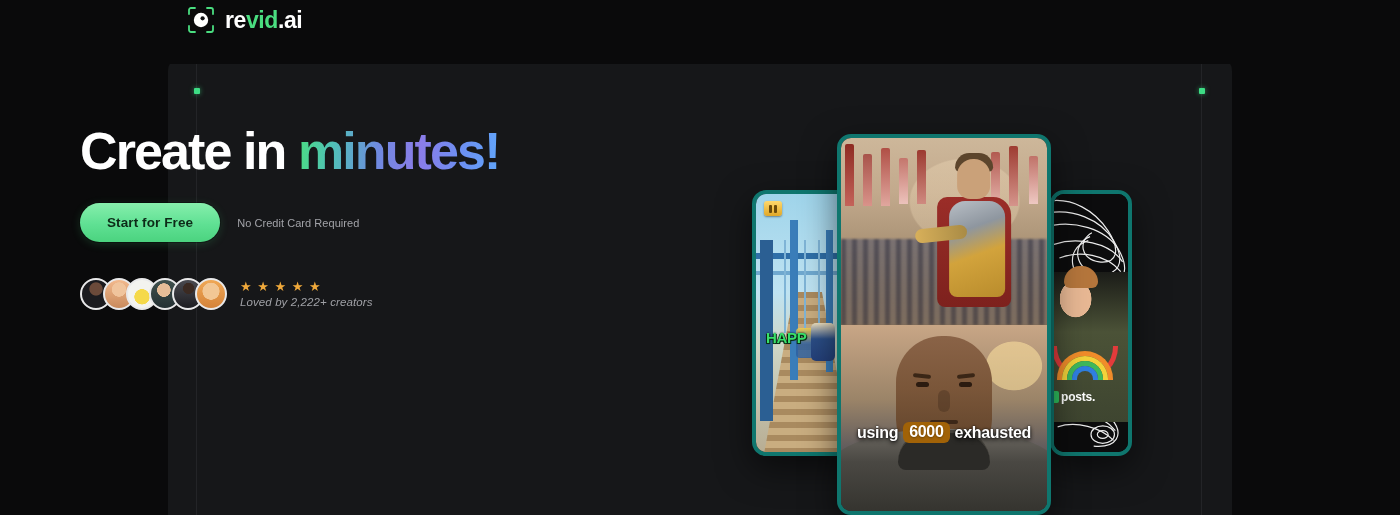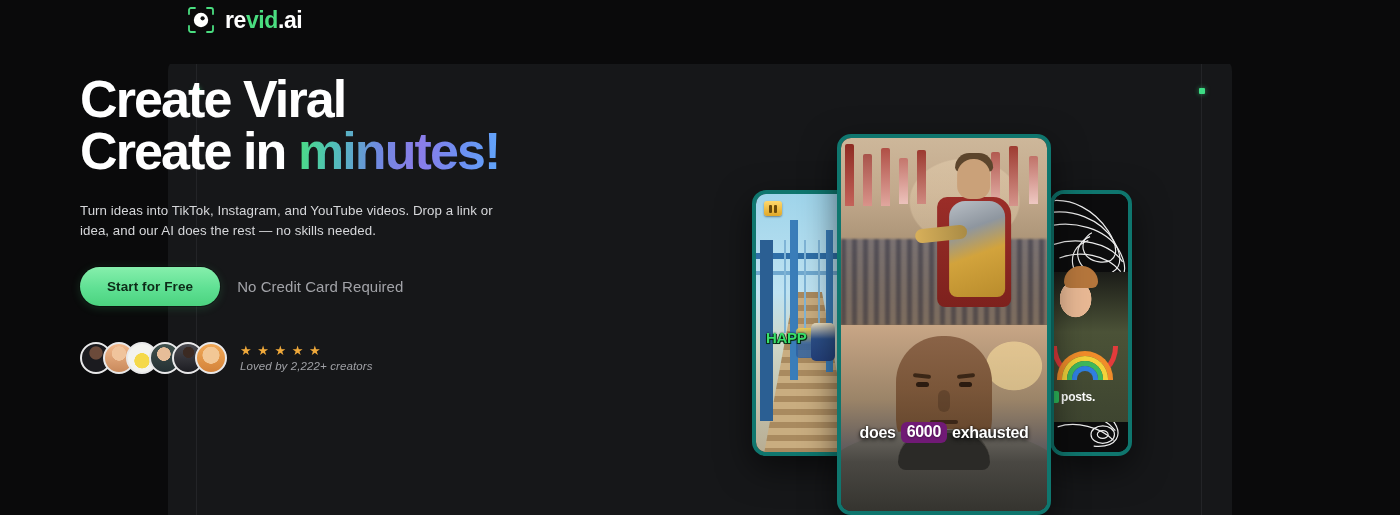--- a/index.html
+++ b/index.html
@@ -67,21 +67,21 @@
   }
   .sub.second{ margin-top:16px; }
 
   .cta-row{ margin-top:26px; display:flex; align-items:center; gap:17px; }
   .cta{
     background:linear-gradient(180deg,#86efac 0%,#5fe093 55%,#4bd37f 100%);
     color:#0d2b18; font-size:13.5px; font-weight:700; letter-spacing:0.1px;
     border:none; border-radius:999px; padding:12px 27px; cursor:pointer;
     box-shadow:0 0 0 1px rgba(0,0,0,.35), 0 2px 10px rgba(74,222,128,.18);
   }
-  .cta-note{ font-size:15px; color:#a2a3a8; letter-spacing:0.05px; }
+  .cta-note{ font-size:11px; color:#a2a3a8; letter-spacing:0.05px; }
 
   .social{ margin-top:36px; display:flex; align-items:center; gap:13px; }
   .avatars{ display:flex; }
   .avatar{
     width:32px; height:32px; border-radius:50%;
     border:2px solid #e9e9ea; margin-left:-9px;
     background-size:cover; overflow:hidden; position:relative;
   }
   .avatar:first-child{ margin-left:0; }
   .rating{ display:flex; flex-direction:column; gap:3px; }
@@ -240,21 +240,21 @@
     width:92px; height:40px; background:#2b2a27; border-radius:40px 40px 10px 10px;
     border-top:3px solid #45433d;
   }
   .hero-caption{
     position:absolute; left:0; right:0; bottom:68px; z-index:4;
     display:flex; align-items:center; justify-content:center; gap:5px;
     font-size:16px; font-weight:800; letter-spacing:-0.3px; white-space:nowrap;
   }
   .hero-caption .w{ color:#fff; text-shadow:0 2px 4px rgba(0,0,0,.85), 0 0 2px #000; }
   .hero-caption .chip{
-    background:#701a75; color:#fff; border-radius:6px; padding:1px 6px 2px;
+    background:#a16207; color:#fff; border-radius:6px; padding:1px 6px 2px;
     text-shadow:0 1px 2px rgba(0,0,0,.35);
   }
 </style>
 </head>
 <body>
 
 <div class="header">
 
   <div class="brand">
     <span class="logo-mark">
@@ -277,25 +277,24 @@
 
 <div class="panel">
   <div class="guide left"></div>
   <div class="guide right"></div>
   <div class="guide-dot left"></div>
   <div class="guide-dot right"></div>
 </div>
 
 <div class="hero">
   <h1>
-    <span>Create Viral</span><br>
+    <br>
     <span>Create in </span><span class="grad">minutes!</span>
   </h1>
 
-  <p class="sub">Turn ideas into TikTok, Instagram, and YouTube videos. Drop a link or idea, and our AI does the rest — no skills needed.</p>
 
   <div class="cta-row">
     <button class="cta">Start for Free</button>
     <span class="cta-note">No Credit Card Required</span>
   </div>
 
   <div class="social">
     <div class="avatars">
       <span class="avatar" style="background:radial-gradient(circle at 50% 32%, #6b4a3a 0 26%, #1b1b1f 30%),linear-gradient(180deg,#24242a,#101013);"></span>
       <span class="avatar" style="background:radial-gradient(circle at 50% 34%, #f0c49c 0 30%, transparent 32%),linear-gradient(180deg,#f2b98d,#c98a5c);"></span>
@@ -399,19 +398,19 @@
           <span class="eye l"></span>
           <span class="eye r"></span>
           <span class="nose"></span>
           <span class="mouth"></span>
         </div>
         <div class="shoulder"></div>
         <div class="collar"></div>
       </div>
 
       <div class="hero-caption">
-        <span class="w">does</span>
+        <span class="w">using</span>
         <span class="chip">6000</span>
         <span class="w">exhausted</span>
       </div>
     </div>
   </div>
 </div>
 
 </body></html>

